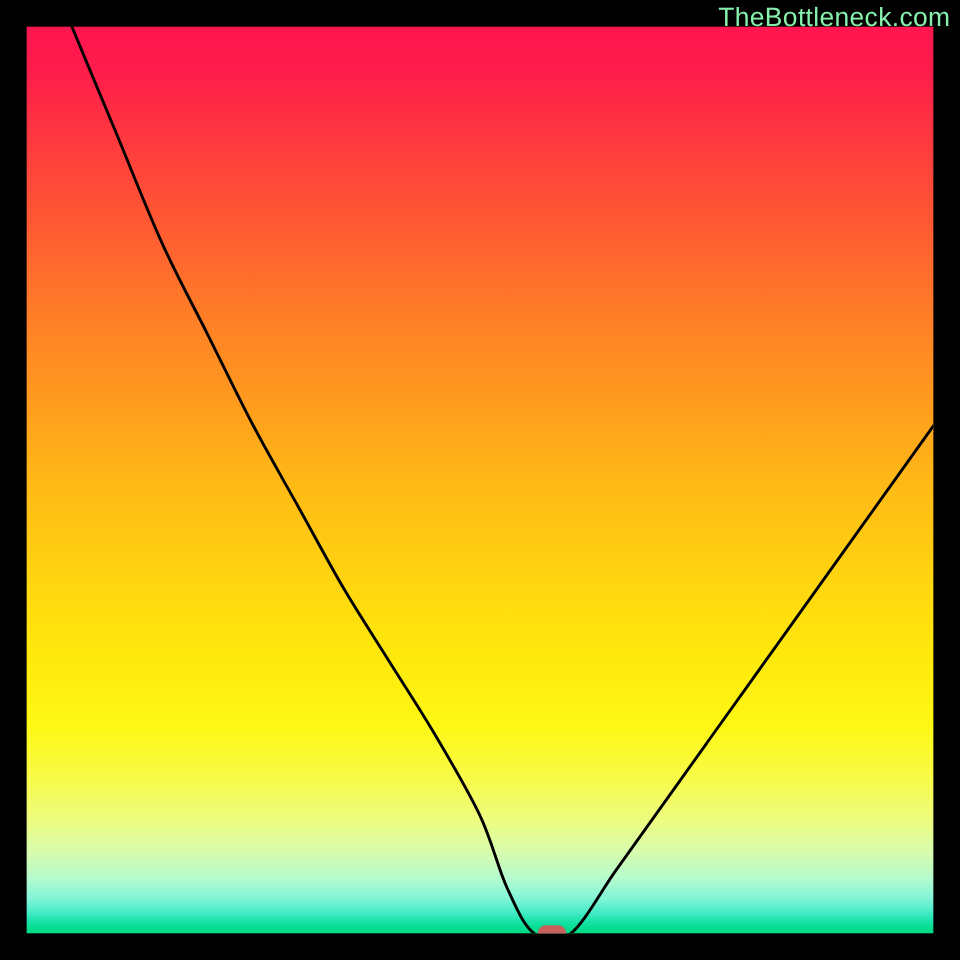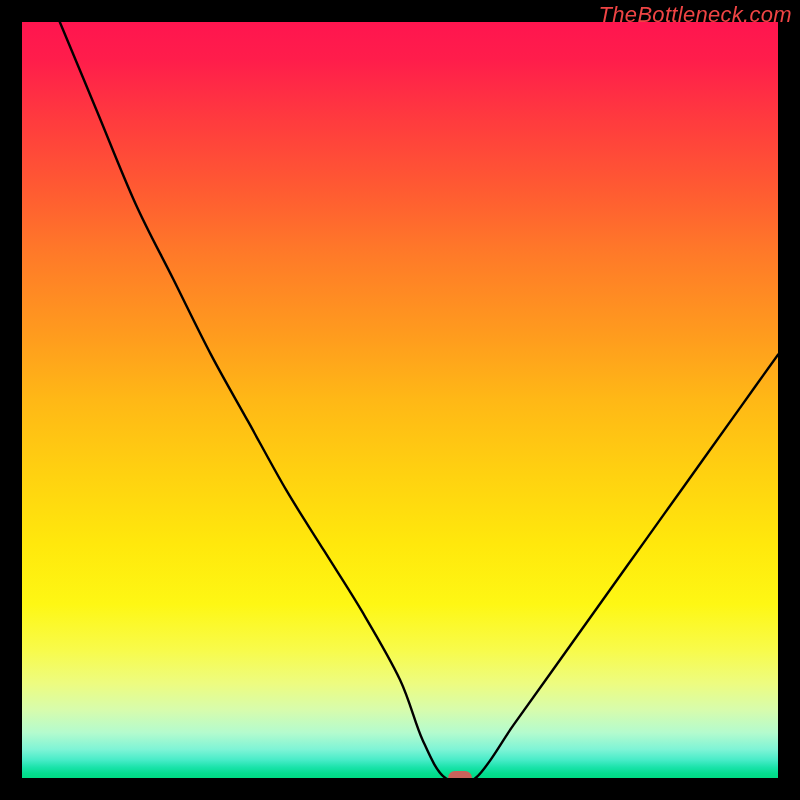--- a/index.html
+++ b/index.html
@@ -14,26 +14,25 @@
   .frame {
     position: relative;
     width: 800px;
     height: 800px;
     background: #000;
   }
   .watermark {
     position: absolute;
     top: 2px;
     right: 8px;
-    color: #ef4444;
+    color: #86efac;
     font-size: 22px;
     font-weight: 400;
     letter-spacing: 0.3px;
     z-index: 10;
-    font-style: italic;
   }
   .plot-area {
     position: absolute;
     left: 22px;
     top: 22px;
     width: 756px;
     height: 756px;
     overflow: hidden;
   }
   .gradient {

